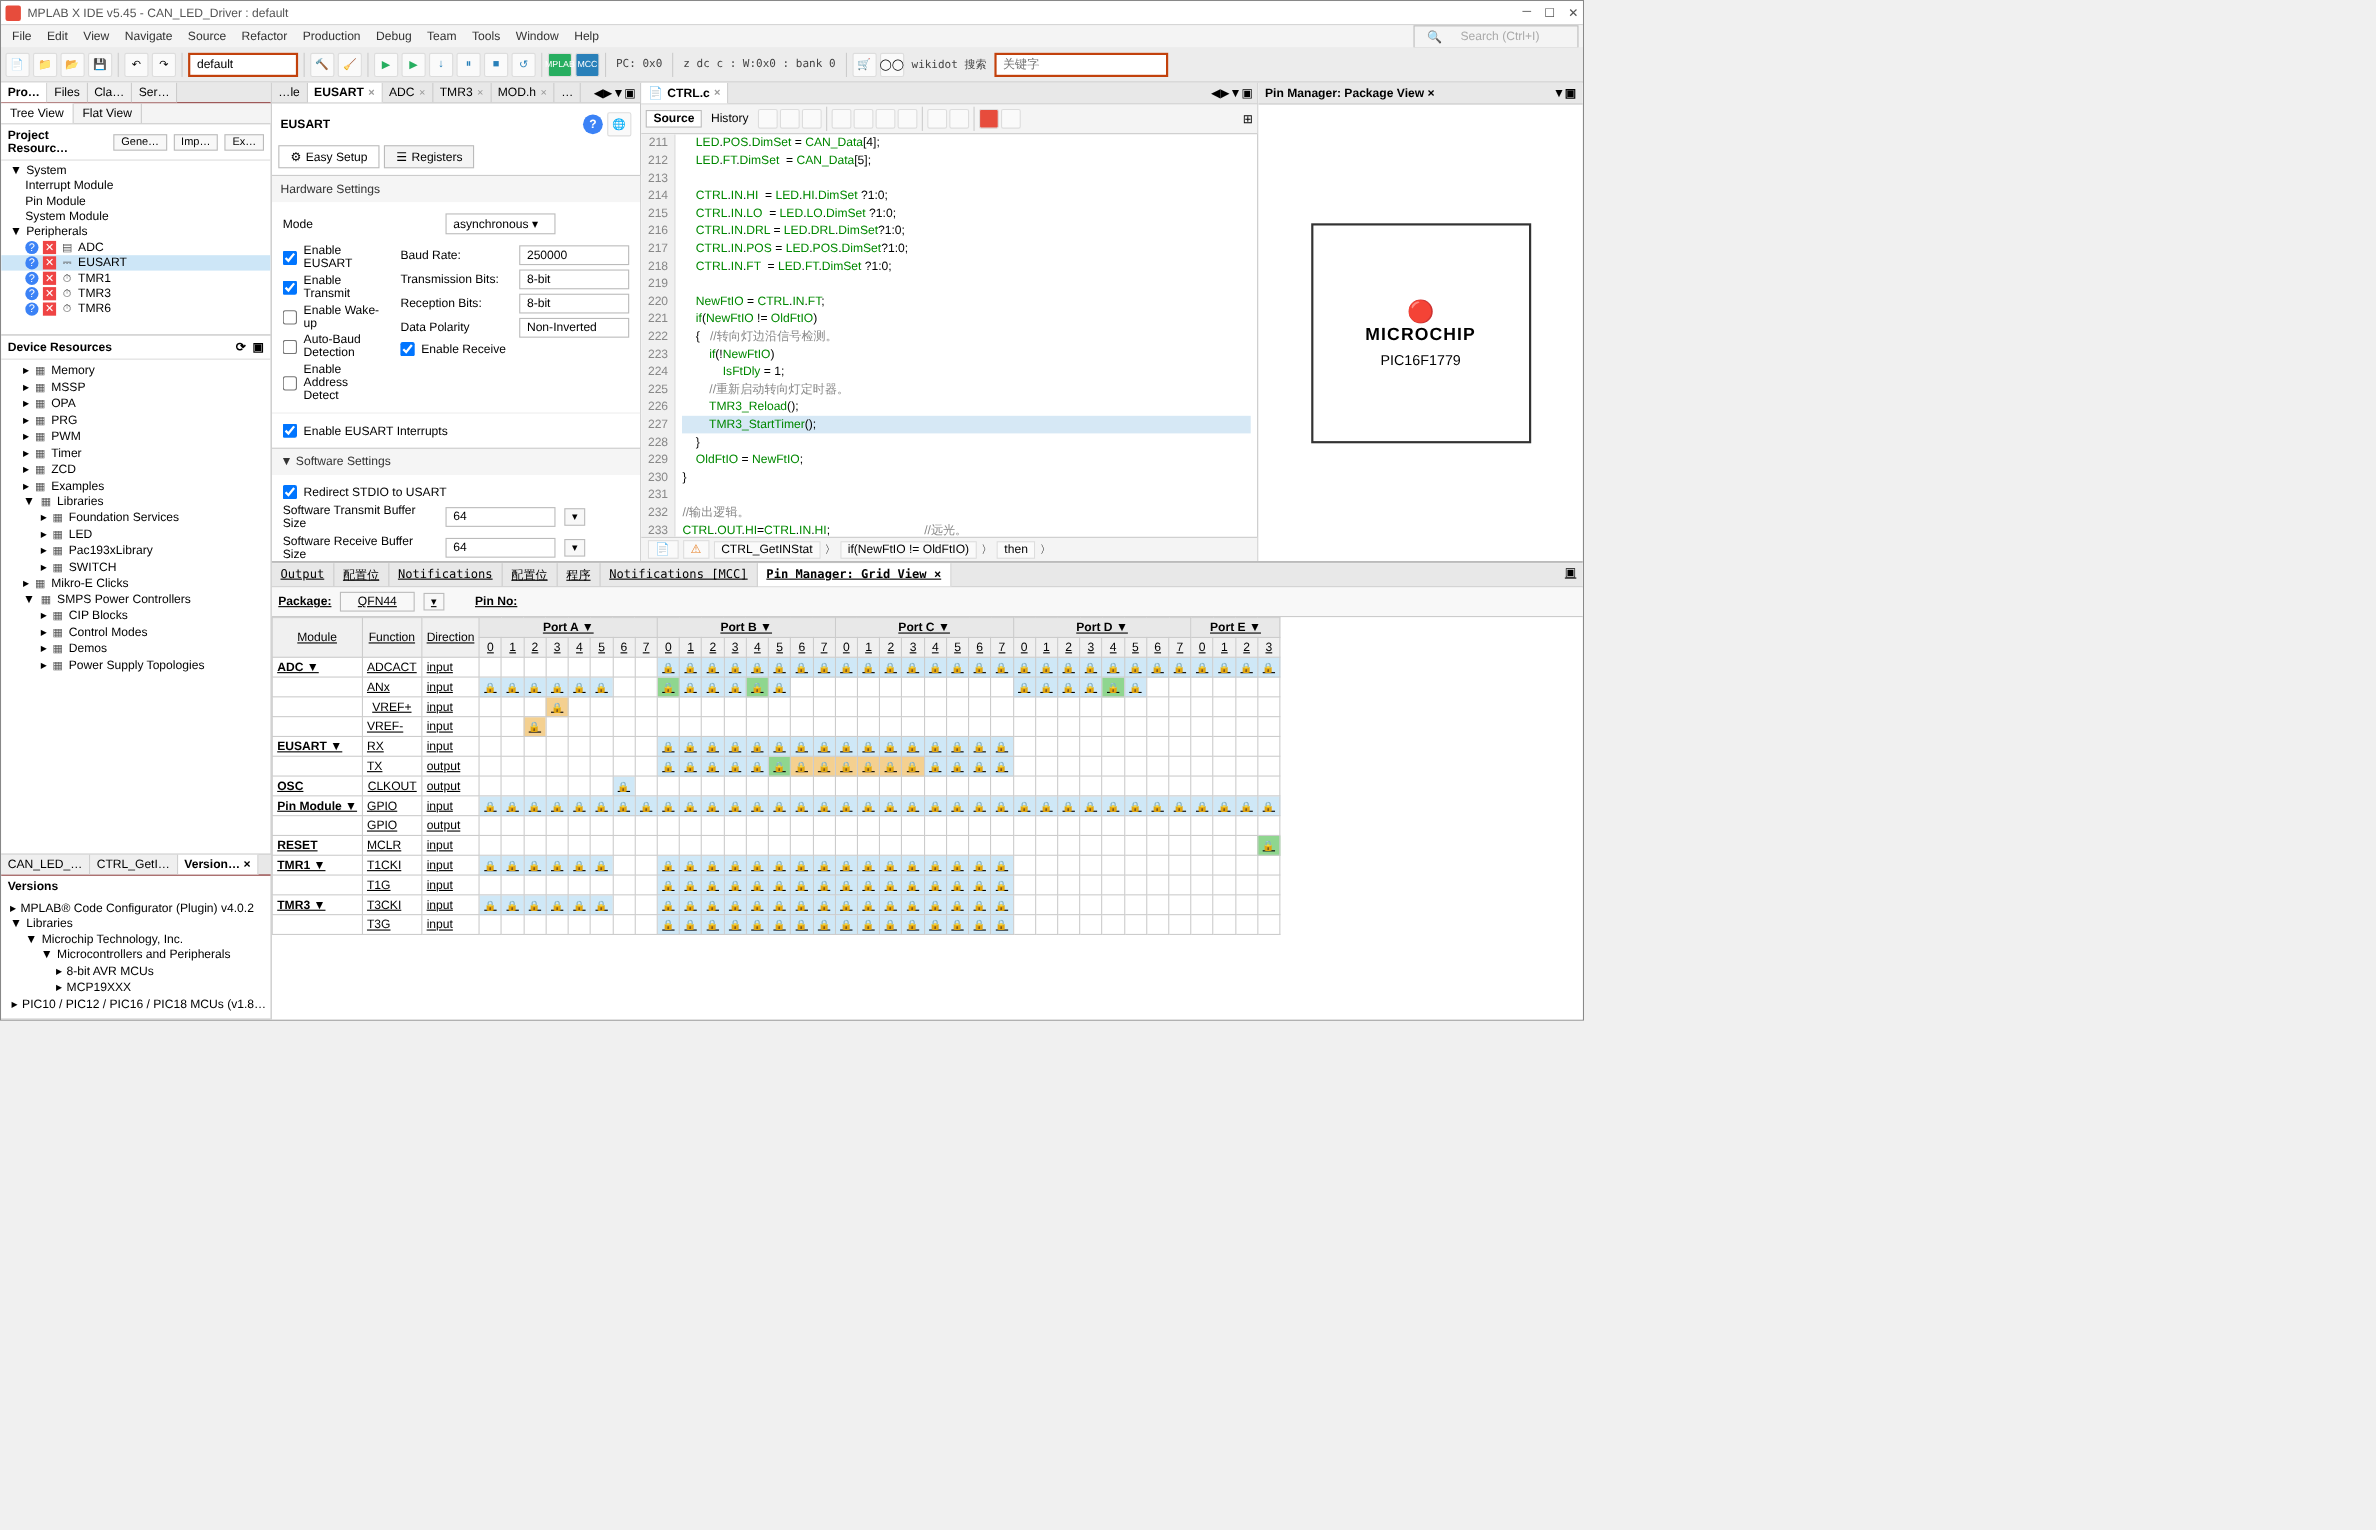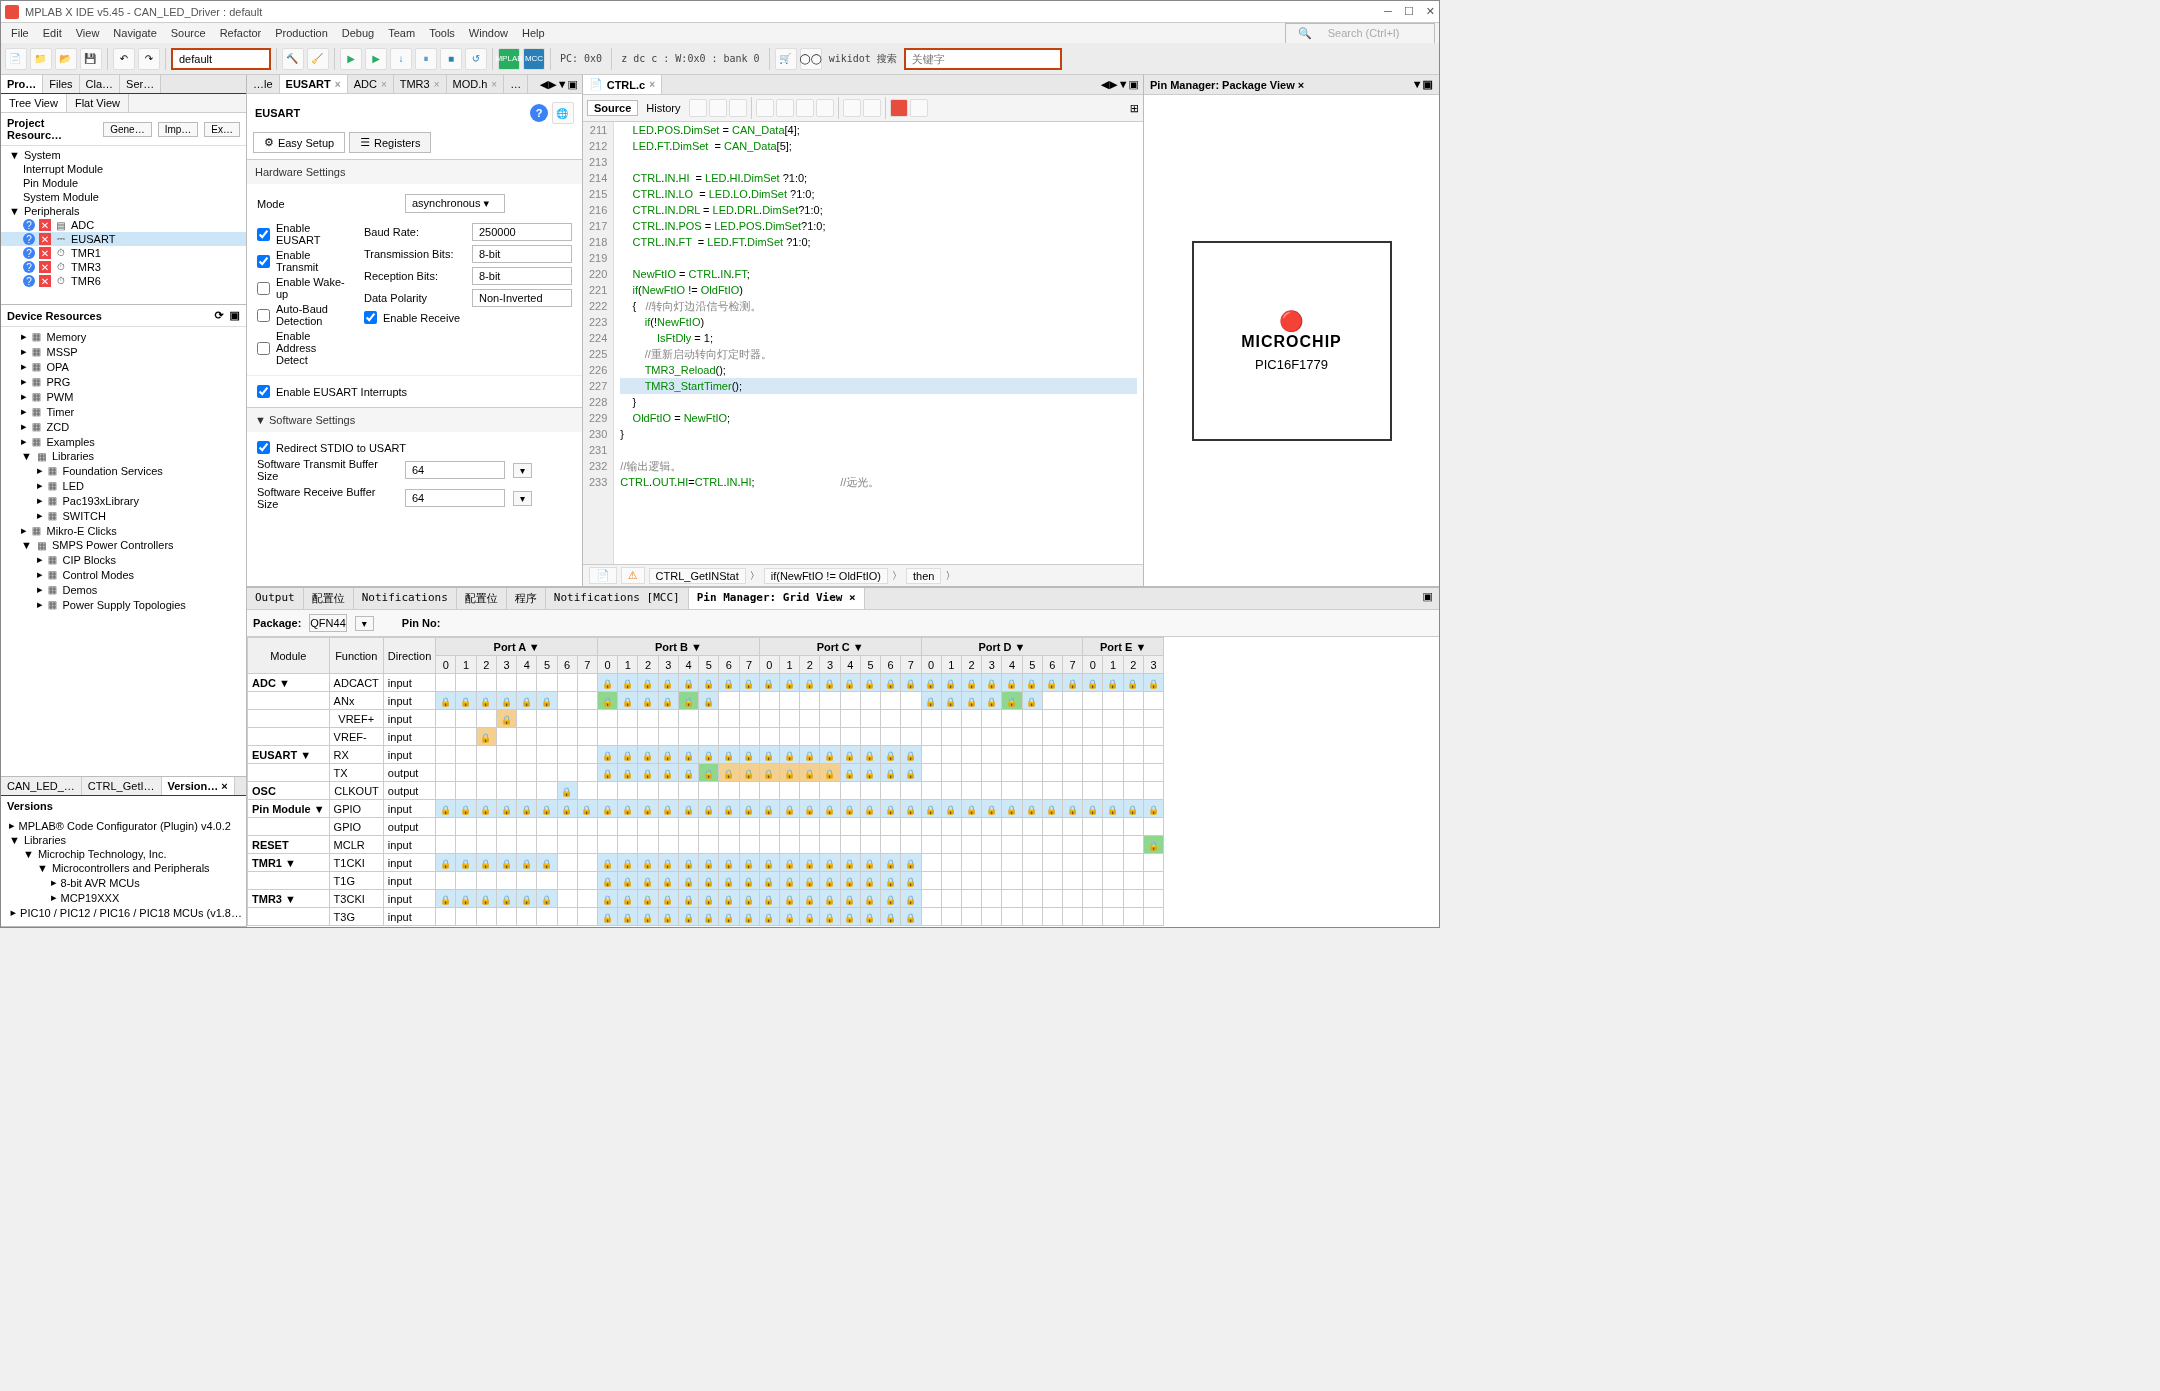--- a/index.html
+++ b/index.html
@@ -66,21 +66,21 @@
 .codelines div { height: 16px; line-height: 16px; white-space: pre; }
 .codelines .hl { background: #d6e8f5; }
 .id { color: #080; }
 .cm { color: #888; }
 .pinpane { width: 295px; display: flex; flex-direction: column; background: #fff; }
 .pinhdr { padding: 3px 6px; font-weight: bold; border-bottom: 1px solid #ccc; background:#e8e8e8; display:flex; align-items:center; }
 .pinview { flex: 1; display: flex; align-items: center; justify-content: center; position: relative; }
 .chip { width: 200px; height: 200px; border: 2px solid #333; position: relative; display: flex; flex-direction: column; align-items: center; justify-content: center; }
 .chip .logo { font-size: 16px; font-weight: bold; letter-spacing: 1px; }
 .chip .part { font-size: 13px; margin-top: 6px; }
-.bottompane { height: 340px; display: flex; flex-direction: column; background: #fff; border-top: 1px solid #bbb; }
+.bottompane { height: 416px; display: flex; flex-direction: column; background: #fff; border-top: 1px solid #bbb; text-decoration: underline; }
 .bottabs { display: flex; background: #e8e8e8; border-bottom: 1px solid #ccc; }
 .bottab { padding: 3px 8px; border-right: 1px solid #ccc; font-family: "MS Gothic", monospace; }
 .bottab.active { background: #fff; font-weight: bold; }
 .pkgrow { display: flex; align-items: center; padding: 4px 6px; gap: 8px; border-bottom: 1px solid #ccc; background:#f8f8f8; }
 .gridwrap { flex: 1; overflow: auto; }
 .pingrid { border-collapse: collapse; font-size: 10px; }
 .pingrid th, .pingrid td { border: 1px solid #ccc; padding: 2px 4px; text-align: center; min-width: 18px; height: 18px; }
 .pingrid th { background: #f0f0f0; font-weight: normal; }
 .pingrid th.porthdr { background: #e8e8e8; font-weight: bold; }
 .pingrid td.lock { background: #cfe8f7; }
@@ -644,21 +644,21 @@
           <div class="bottab">配置位</div>
           <div class="bottab">Notifications</div>
           <div class="bottab">配置位</div>
           <div class="bottab">程序</div>
           <div class="bottab">Notifications [MCC]</div>
           <div class="bottab active">Pin Manager: Grid View ×</div>
           <span style="margin-left:auto;padding:2px 6px">▣</span>
         </div>
         <div class="pkgrow">
           <b>Package:</b>
-          <div class="val" style="border:1px solid #bbb;padding:2px 0"><span>QFN44</span></div>
+          <div class="val" style="border:1px solid #bbb;padding:2px 15px"><span>QFN44</span></div>
           <span class="smbtn">▾</span>
           <b style="margin-left:20px">Pin No:</b>
         </div>
         <div class="gridwrap">
           <table class="pingrid" id="pingrid">
               <tbody>
                 <tr>
                   <th rowspan="2">Module</th>
                   <th rowspan="2">Function</th>
                   <th rowspan="2">Direction</th>

